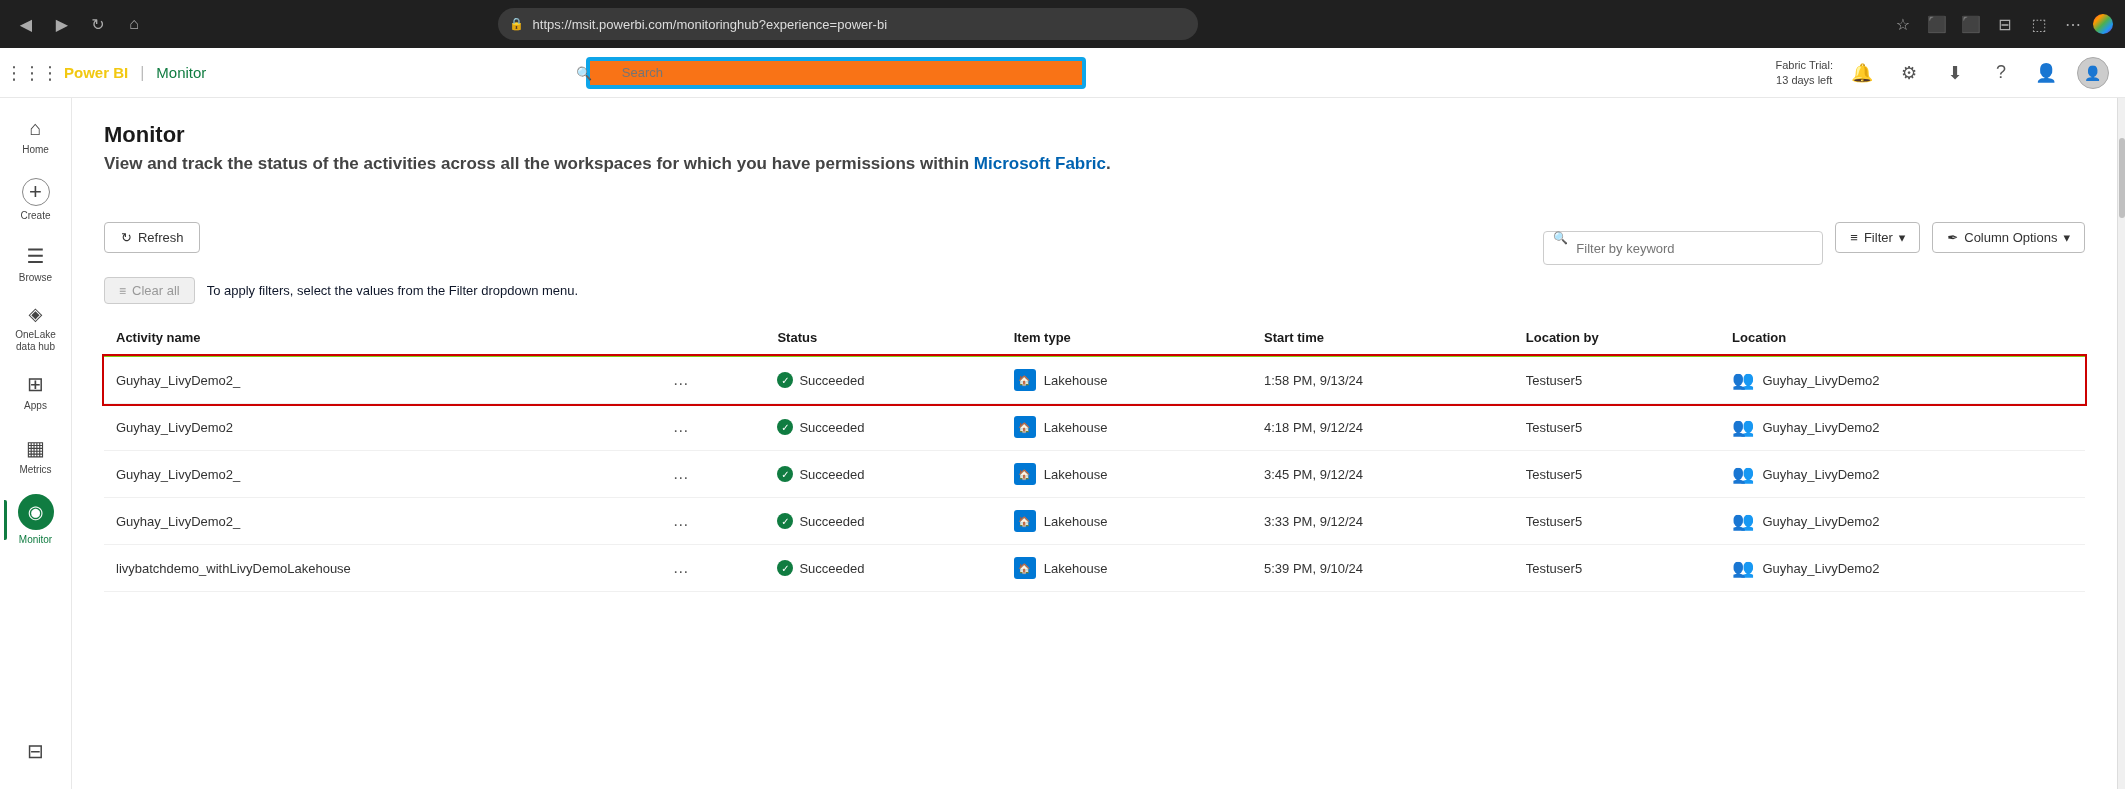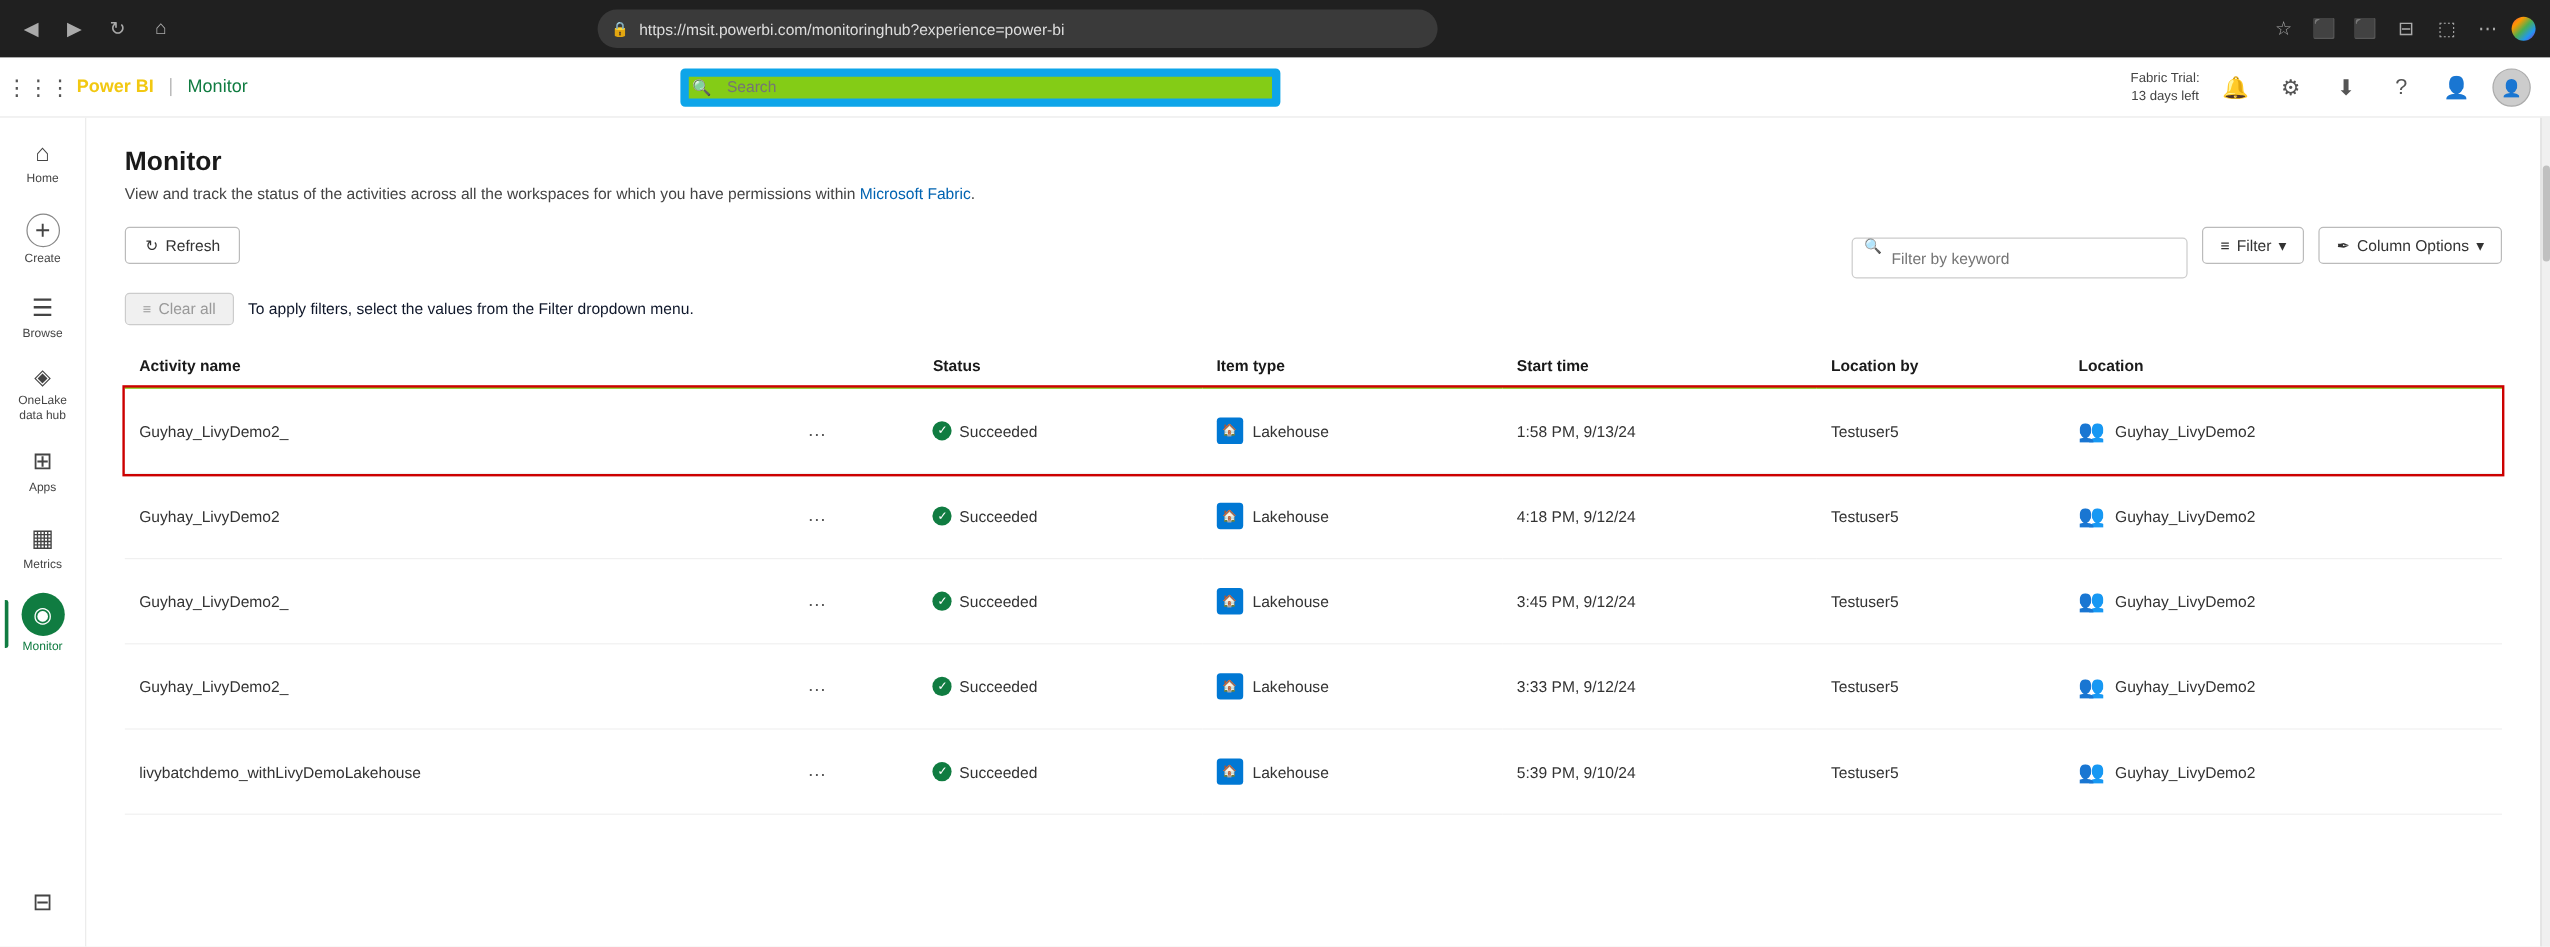--- a/index.html
+++ b/index.html
@@ -103,26 +103,27 @@
     }
     .header-search {
       flex: 1;
       max-width: 500px;
       margin: 0 auto;
       position: relative;
     }
     .header-search input {
       width: 100%;
       height: 32px;
-      border: 7px solid #0ea5e9;
+      border: 4px solid #0ea5e9;
       border-radius: 4px;
       padding: 0 12px 0 32px;
       font-size: 13px;
       outline: none;
-      background: #84cc16;
+      background: #f97316;
+      margin-left: 19px;
     }
     .header-search-icon {
       position: absolute;
       left: 10px;
       top: 50%;
       transform: translateY(-50%);
       color: #888;
       font-size: 13px;
     }
     .header-right {
@@ -231,23 +232,24 @@
       overflow-y: auto;
       padding: 24px 32px;
     }
     .page-title {
       font-size: 22px;
       font-weight: 600;
       color: #1a1a1a;
       margin-bottom: 6px;
     }
     .page-subtitle {
-      font-size: 13px;
+      font-size: 17px;
       color: #444;
-      margin-bottom: 8px;
+      margin-bottom: 36px;
+      font-weight: bold;
     }
     .page-subtitle a { color: #0063b1; text-decoration: none; }
 
     
     .toolbar {
       display: flex;
       align-items: center;
       gap: 12px;
       margin-bottom: 12px;
     }
@@ -348,21 +350,21 @@
       font-size: 13px;
       font-weight: 600;
       color: #1a1a1a;
       padding: 10px 12px;
       border-bottom: 2px solid #84cc16;
       white-space: nowrap;
     }
     .data-table td {
       font-size: 13px;
       color: #333;
-      padding: 24px 12px;
+      padding: 12px 12px;
       border-bottom: 1px solid #f0f0f0;
       white-space: nowrap;
     }
 
     .status-badge {
       display: flex;
       align-items: center;
       gap: 6px;
       color: #333;
       font-size: 13px;

